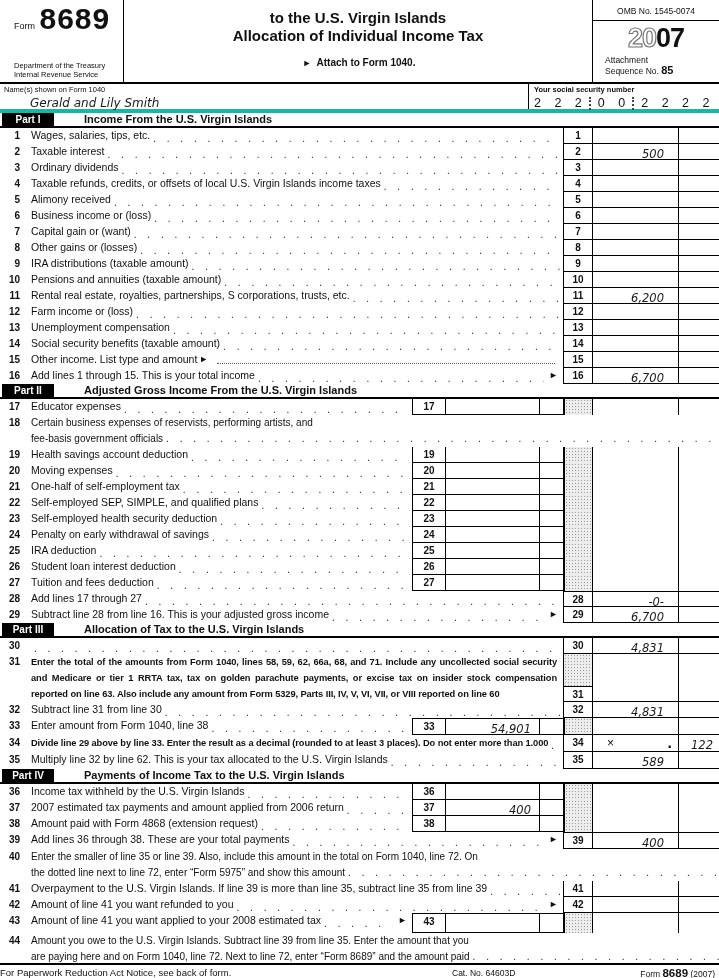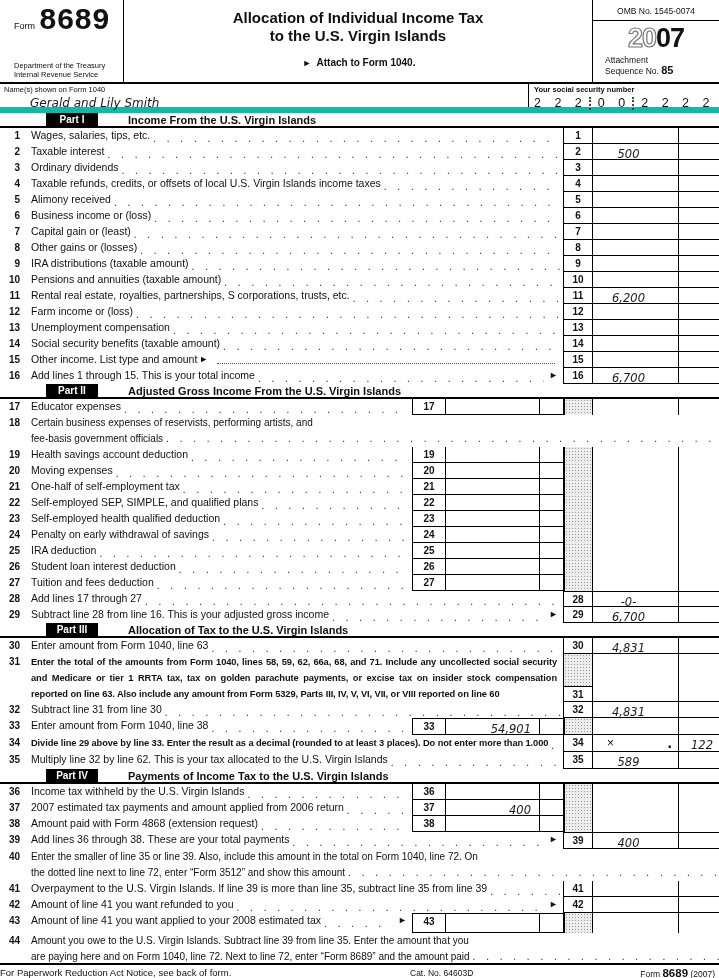--- a/index.html
+++ b/index.html
@@ -22,50 +22,50 @@
   .attach { font-size:10px; font-weight:bold; margin-top:11px; }
   .hdr-right { width:126px; display:flex; flex-direction:column; }
   .omb { height:21px; border-bottom:1px solid #000; font-size:8.5px; text-align:center; padding-top:6px; }
   .yearrow { height:34px; text-align:center; font-size:27px; line-height:34px; }
   .y20 { color:#fdfdfd; -webkit-text-stroke:1.2px #777; font-weight:bold; letter-spacing:-1px; }
   .y07 { font-weight:bold; letter-spacing:-1px; }
   .attseq { font-size:8.5px; line-height:10px; padding-left:12px; }
   .seqno { font-size:11px; font-weight:bold; }
 
   
-  .nameband { top:84px; height:29px; border-bottom:6px solid #14b8a6; display:flex; }
+  .nameband { top:84px; height:29px; border-bottom:4px solid #14b8a6; display:flex; }
   .name-left { flex:1; padding:1px 0 0 4px; }
   .fldlab { font-size:7.5px; }
   .hand { font-family:"DejaVu Sans","Liberation Sans",sans-serif; font-style:italic; font-size:12px; color:#1b1b1b; }
   .nameval { margin:2px 0 0 26px; }
   .ssnbox { width:191px; border-left:1.5px solid #000; padding:1px 0 0 5px; }
   .ssnlab { font-size:7.5px; font-weight:bold; }
   .ssnval { display:flex; align-items:flex-end; margin-top:2px; font-size:12.5px; letter-spacing:5px; }
   .ssnsep { border-left:2px dotted #444; height:13px; margin:0 7px 0 2px; }
 
   
-  .partbar { height:15px; border-bottom:2px solid #000; display:flex; align-items:center; background:#fff;padding-left:44px; }
+  .partbar { height:15px; border-bottom:2px solid #000; display:flex; align-items:flex-start; background:#fff; }
   .partbadge { width:52px; height:13px; background:#000; color:#fff; font-size:10px; font-weight:bold; text-align:center; line-height:13px; margin-left:2px; }
   .parttitle { font-size:11px; font-weight:bold; margin-left:30px; }
 
   
   .rows { display:flex; flex-direction:column; }
   .row { display:flex; align-items:stretch; height:16px; }
   .lnum { width:20px; text-align:right; margin-right:11px; font-weight:bold; font-size:10px; line-height:15px; flex:none; }
   .ltext { font-size:10.5px; line-height:15px; white-space:nowrap; }
   .ltext-wrap { font-size:10px; line-height:15.5px; white-space:normal; flex:1; padding-right:6px; }
   .small { font-size:9.3px; letter-spacing:-0.1px;font-weight:bold; }
   .dots { flex:1; overflow:hidden; white-space:nowrap; margin:0 3px; }
   .dots::after { content:". . . . . . . . . . . . . . . . . . . . . . . . . . . . . . . . . . . . . . . . . . . . . . . . . . . ."; font-size:10px; letter-spacing:4px; color:#222; }
   .dotline { flex:1; border-bottom:1.4px dotted #555; margin:0 8px 4px 4px; }
   .ptr { font-size:9px; line-height:15px; margin:0 5px 0 2px; flex:none; }
   
   .nbox { width:30px; border-left:1px solid #000; border-right:1px solid #000; border-bottom:1px solid #000;
           font-weight:bold; font-size:10px; text-align:center; line-height:15px; flex:none; }
-  .abox { width:85px; border-bottom:1px solid #000; text-align:center; padding-right:14px; flex:none; }
+  .abox { width:85px; border-bottom:1px solid #000; text-align:right; padding-right:14px; flex:none; }
   .cbox { width:41px; border-left:1px solid #000; border-bottom:1px solid #000; flex:none; }
   .val  { font-family:"DejaVu Sans",sans-serif; font-style:italic; font-size:11.5px; line-height:15px; color:#1b1b1b; } .bt { border-top:1px solid #000; }
   
   .inum { width:34px; border:1px solid #000; border-top:none; font-weight:bold; font-size:10px; text-align:center; line-height:15px; flex:none; }
   .iamt { width:94px; border-bottom:1px solid #000; border-right:1px solid #000; text-align:right; padding-right:8px; flex:none; }
   .icent{ width:24px; border-bottom:1px solid #000; border-right:1px solid #000; flex:none; }
   .ibt .inum, .ibt .iamt, .ibt .icent { border-top:1px solid #000; }
   .shade { width:29px; border-left:1px solid #000; border-right:1px solid #000; flex:none;
            background-color:#ededed;
            background-image:radial-gradient(#9b9b9b 28%, rgba(0,0,0,0) 30%);
@@ -75,41 +75,41 @@
   .stack { display:flex; flex-direction:column; width:30px; flex:none; }
   .stack .seg-shade { flex:1; border-left:1px solid #000; border-right:1px solid #000;
            background-color:#ededed; background-image:radial-gradient(#9b9b9b 28%, rgba(0,0,0,0) 30%); background-size:3px 3px; }
   .stack .seg-num { height:16px; border:1px solid #000; border-bottom:1px solid #000; font-weight:bold; font-size:10px; text-align:center; line-height:15px; }
   .bb2 { border-bottom:2px solid #000; }
   .multcell { display:flex; align-items:center; justify-content:space-between; padding:0 6px 0 14px; }
 
   
   .footer { top:967px; height:11px; display:flex; align-items:center; font-size:8.5px; }
   .fnotice { font-weight:normal; font-size:9.5px; }
-  .fcat { position:absolute; left:410px; }
+  .fcat { position:absolute; left:452px; }
   .fform { position:absolute; right:4px; }
   .fform b { font-size:11.5px; }
 </style>
 </head>
 <body>
 
 <div id="page">
 
   <div class="band hdr">
     <div class="hdr-left">
       <div><span class="formword">Form</span>
            <span class="formnum-big">8689</span></div>
       <div class="dept">
         <div>Department of the Treasury</div>
         <div>Internal Revenue Service</div>
       </div>
     </div>
     <div class="hdr-center">
+      <div class="title">to the U.S. Virgin Islands</div>
       <div class="title">Allocation of Individual Income Tax</div>
-      <div class="title">to the U.S. Virgin Islands</div>
       <div class="attach">
         <span class="ptr">►</span><span>Attach to Form 1040.</span>
       </div>
     </div>
     <div class="hdr-right">
       <div class="omb">OMB No. 1545-0074</div>
       <div class="yearrow">
         <span class="y20">20</span><span class="y07">07</span>
       </div>
       <div class="attseq">
@@ -186,21 +186,21 @@
     <div class="row">
       <div class="lnum">6</div>
       <div class="ltext">Business income or (loss)</div>
       <div class="dots"></div>
       <div class="nbox">6</div>
       <div class="abox"><span class="val"></span></div>
       <div class="cbox"></div>
     </div>
     <div class="row">
       <div class="lnum">7</div>
-      <div class="ltext">Capital gain or (least)</div>
+      <div class="ltext">Capital gain or (want)</div>
       <div class="dots"></div>
       <div class="nbox">7</div>
       <div class="abox"><span class="val"></span></div>
       <div class="cbox"></div>
     </div>
     <div class="row">
       <div class="lnum">8</div>
       <div class="ltext">Other gains or (losses)</div>
       <div class="dots"></div>
       <div class="nbox">8</div>
@@ -345,21 +345,21 @@
       <div class="dots"></div>
       <div class="inum">22</div>
       <div class="iamt"><span class="val"></span></div>
       <div class="icent"></div>
       <div class="shade"></div>
       <div class="oamt"></div>
       <div class="ocent"></div>
     </div>
     <div class="row">
       <div class="lnum">23</div>
-      <div class="ltext">Self-employed health qualified deduction</div>
+      <div class="ltext">Self-employed health security deduction</div>
       <div class="dots"></div>
       <div class="inum">23</div>
       <div class="iamt"><span class="val"></span></div>
       <div class="icent"></div>
       <div class="shade"></div>
       <div class="oamt"></div>
       <div class="ocent"></div>
     </div>
     <div class="row">
       <div class="lnum">24</div>
@@ -428,21 +428,20 @@
 
   <div class="band partbar" style="top:623px">
     <div class="partbadge">Part III</div>
     <div class="parttitle">Allocation of Tax to the U.S. Virgin Islands</div>
   </div>
 
   <div class="band rows" style="top:638px">
 
     <div class="row">
       <div class="lnum">30</div>
-      <div class="ltext">Enter amount from Form 1040, line 63</div>
       <div class="dots"></div>
       <div class="nbox">30</div>
       <div class="abox"><span class="val">4,831</span></div>
       <div class="cbox"></div>
     </div>
 
     <div class="row" style="height:48px">
       <div class="lnum">31</div>
       <div class="ltext-wrap small" style="line-height:16px; text-align:justify">Enter the total of the amounts from Form 1040, lines 58, 59, 62, 66a, 68, and 71. Include any uncollected social security and Medicare or tier 1 RRTA tax, tax on golden parachute payments, or excise tax on insider stock compensation reported on line 63. Also include any amount from Form 5329, Parts III, IV, V, VI, VII, or VIII reported on line 60</div>
       <div class="stack">
@@ -545,21 +544,21 @@
       <div class="nbox bt">39</div>
       <div class="abox bt"><span class="val">400</span></div>
       <div class="cbox bt"></div>
     </div>
 
     <div class="row" style="height:32px">
       <div class="lnum">40</div>
       <div class="ltext-wrap">
         <div>Enter the smaller of line 35 or line 39. Also, include this amount in the total on Form 1040, line 72. On</div>
         <div style="display:flex">
-            <span>the dotted line next to line 72, enter “Form 3512” and show this amount</span>
+            <span>the dotted line next to line 72, enter “Form 5975” and show this amount</span>
             <span class="dots"></span>
           </div>
       </div>
 
     </div>
 
     <div class="row">
       <div class="lnum">41</div>
       <div class="ltext">Overpayment to the U.S. Virgin Islands. If line 39 is more than line 35, subtract line 35 from line 39</div>
       <div class="dots"></div>

